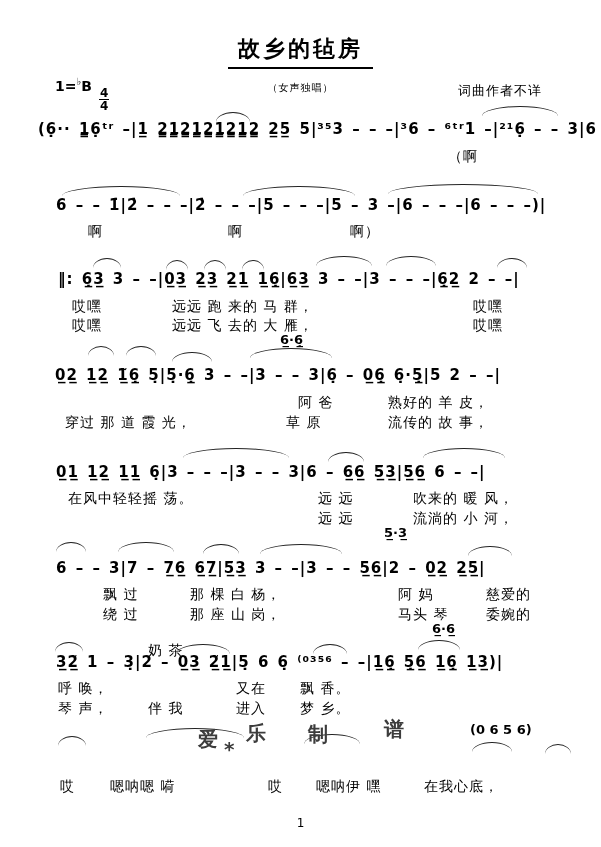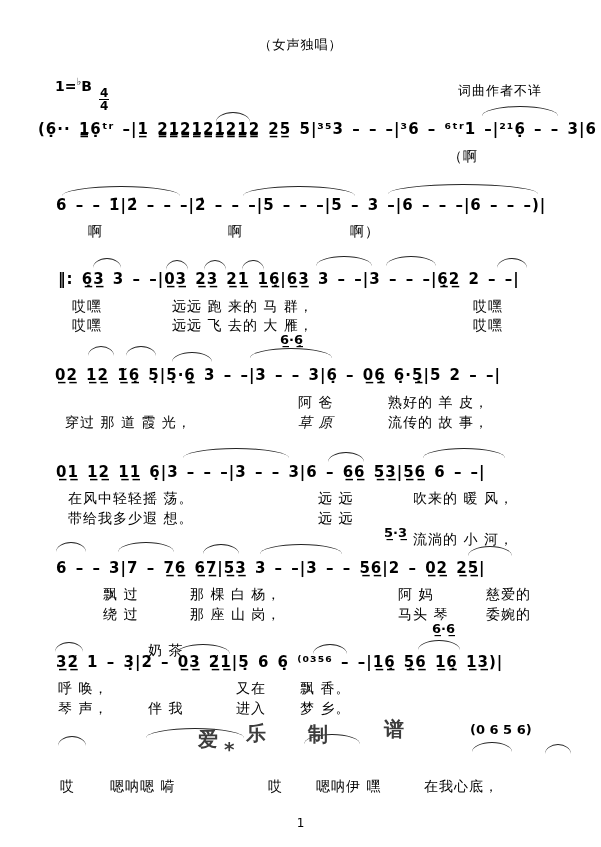--- a/index.html
+++ b/index.html
@@ -1,21 +1,21 @@
 <!DOCTYPE html>
 <html><head>
 <meta charset="utf-8">
 <style>
   html,body{margin:0;padding:0;background:#888;}
   .page{position:relative;width:601px;height:847px;background:#ffffff;margin:0 auto;
         font-family:"DejaVu Sans", sans-serif;color:#000;overflow:hidden;}
   .title-wrap{position:absolute;top:34px;left:0;width:100%;text-align:center;}
   .title{display:inline-block;font-size:22px;font-weight:bold;letter-spacing:3px;
          border-bottom:2.5px solid #000;padding:0 10px 3px 10px;}
-  .subtitle{font-size:13px;margin-top:2px;letter-spacing:1px;}
+  .subtitle{font-size:10px;margin-top:12px;letter-spacing:1px;}
   .keysig{position:absolute;top:76px;left:55px;font-size:14px;font-weight:bold;}
   .flat{font-size:10px;vertical-align:super;font-weight:bold;}
   .meter{display:inline-flex;flex-direction:column;line-height:1.05;font-size:12px;
          font-weight:bold;margin-left:7px;vertical-align:-6px;text-align:center;}
   .meter .num{border-bottom:1.5px solid #000;padding:0 1px;}
   .credit{position:absolute;top:82px;left:458px;font-size:13px;letter-spacing:1px;}
   #score{position:absolute;top:0;left:0;width:100%;height:100%;}
   .notes{position:absolute;font-size:15px;font-weight:bold;letter-spacing:1px;
          word-spacing:2px;white-space:pre;}
   .lyric{position:absolute;font-size:14px;white-space:pre;letter-spacing:1px;}
@@ -24,20 +24,21 @@
        border-radius:50% 50% 0 0 / 100% 100% 0 0;}
   .wm{position:absolute;font-size:20px;font-weight:bold;color:#3c3c3c;}
   .pageno{position:absolute;top:816px;left:0;width:100%;text-align:center;font-size:12px;}
 </style>
 </head>
 <body>
 
 <div class="page">
 
   <div class="title-wrap">
+    <div class="title">故乡的毡房</div>
     <div class="subtitle">（女声独唱）</div>
   </div>
 
   <div class="keysig"><span>1=</span><sup class="flat">♭</sup><span>B</span><span class="meter">
         <span class="num">4</span>
         <span class="den">4</span>
       </span></div>
 
   <div class="credit">词曲作者不详</div>
 
@@ -53,29 +54,28 @@
       <div class="lyric" style="top: 298px; left: 172px;">远远 跑 来的 马 群，</div>
       <div class="lyric" style="top: 298px; left: 473px;">哎嘿</div>
       <div class="lyric" style="top: 317px; left: 72px;">哎嘿</div>
       <div class="lyric" style="top: 317px; left: 172px;">远远 飞 去的 大 雁，</div>
       <div class="lyric" style="top: 317px; left: 473px;">哎嘿</div>
       <div class="ann" style="top: 332px; left: 280px;">6̲·6̣̲</div>
       <div class="notes" style="top: 366px; left: 55px;">0̲2̲ 1̲2̲ 1̲̃6̣̲ 5̣|5̣·6̣̲ 3 – –|3 – – 3|6̣ – 0̲6̣̲ 6̣·5̣̲|5 2 – –|</div>
       <div class="lyric" style="top: 394px; left: 298px;">阿 爸</div>
       <div class="lyric" style="top: 394px; left: 388px;">熟好的 羊 皮，</div>
       <div class="lyric" style="top: 414px; left: 65px;">穿过 那 道 霞 光，</div>
-      <div class="lyric" style="top: 414px; left: 298px; font-style: italic;">草 原</div>
+      <div class="lyric" style="top: 414px; left: 286px;">草 原</div>
       <div class="lyric" style="top: 414px; left: 388px;">流传的 故 事，</div>
       <div class="notes" style="top: 463px; left: 56px;">0̲1̲ 1̲2̲ 1̲1̲ 6̣|3 – – –|3 – – 3|6 – 6̲6̲ 5̲̃3̲|5̲6̲ 6 – –|</div>
       <div class="lyric" style="top: 490px; left: 68px;">在风中轻轻摇 荡。</div>
       <div class="lyric" style="top: 490px; left: 318px;">远 远</div>
       <div class="lyric" style="top: 490px; left: 413px;">吹来的 暖 风，</div>
-      <div class="lyric" style="top: 510px; left: 68px;">带给我多少遐 想。</div>
       <div class="lyric" style="top: 510px; left: 318px;">远 远</div>
-      <div class="lyric" style="top: 510px; left: 413px; margin-top: 21px;">流淌的 小 河，</div>
+      <div class="lyric" style="top: 510px; left: 413px;">流淌的 小 河，</div>
       <div class="ann" style="top: 525px; left: 384px;">5̲·3̲</div>
       <div class="notes" style="top: 559px; left: 56px;">6 – – 3|7 – 7̲6̲ 6̲7̲|5̲̃3̲ 3 – –|3 – – 5̲6̲|2 – 0̲2̲ 2̲5̲|</div>
       <div class="lyric" style="top: 586px; left: 103px;">飘 过</div>
       <div class="lyric" style="top: 586px; left: 190px;">那 棵 白 杨，</div>
       <div class="lyric" style="top: 586px; left: 398px;">阿 妈</div>
       <div class="lyric" style="top: 586px; left: 486px;">慈爱的</div>
       <div class="lyric" style="top: 606px; left: 103px;">绕 过</div>
       <div class="lyric" style="top: 606px; left: 190px;">那 座 山 岗，</div>
       <div class="lyric" style="top: 606px; left: 398px;">马头 琴</div>
       <div class="lyric" style="top: 606px; left: 486px;">委婉的</div>

